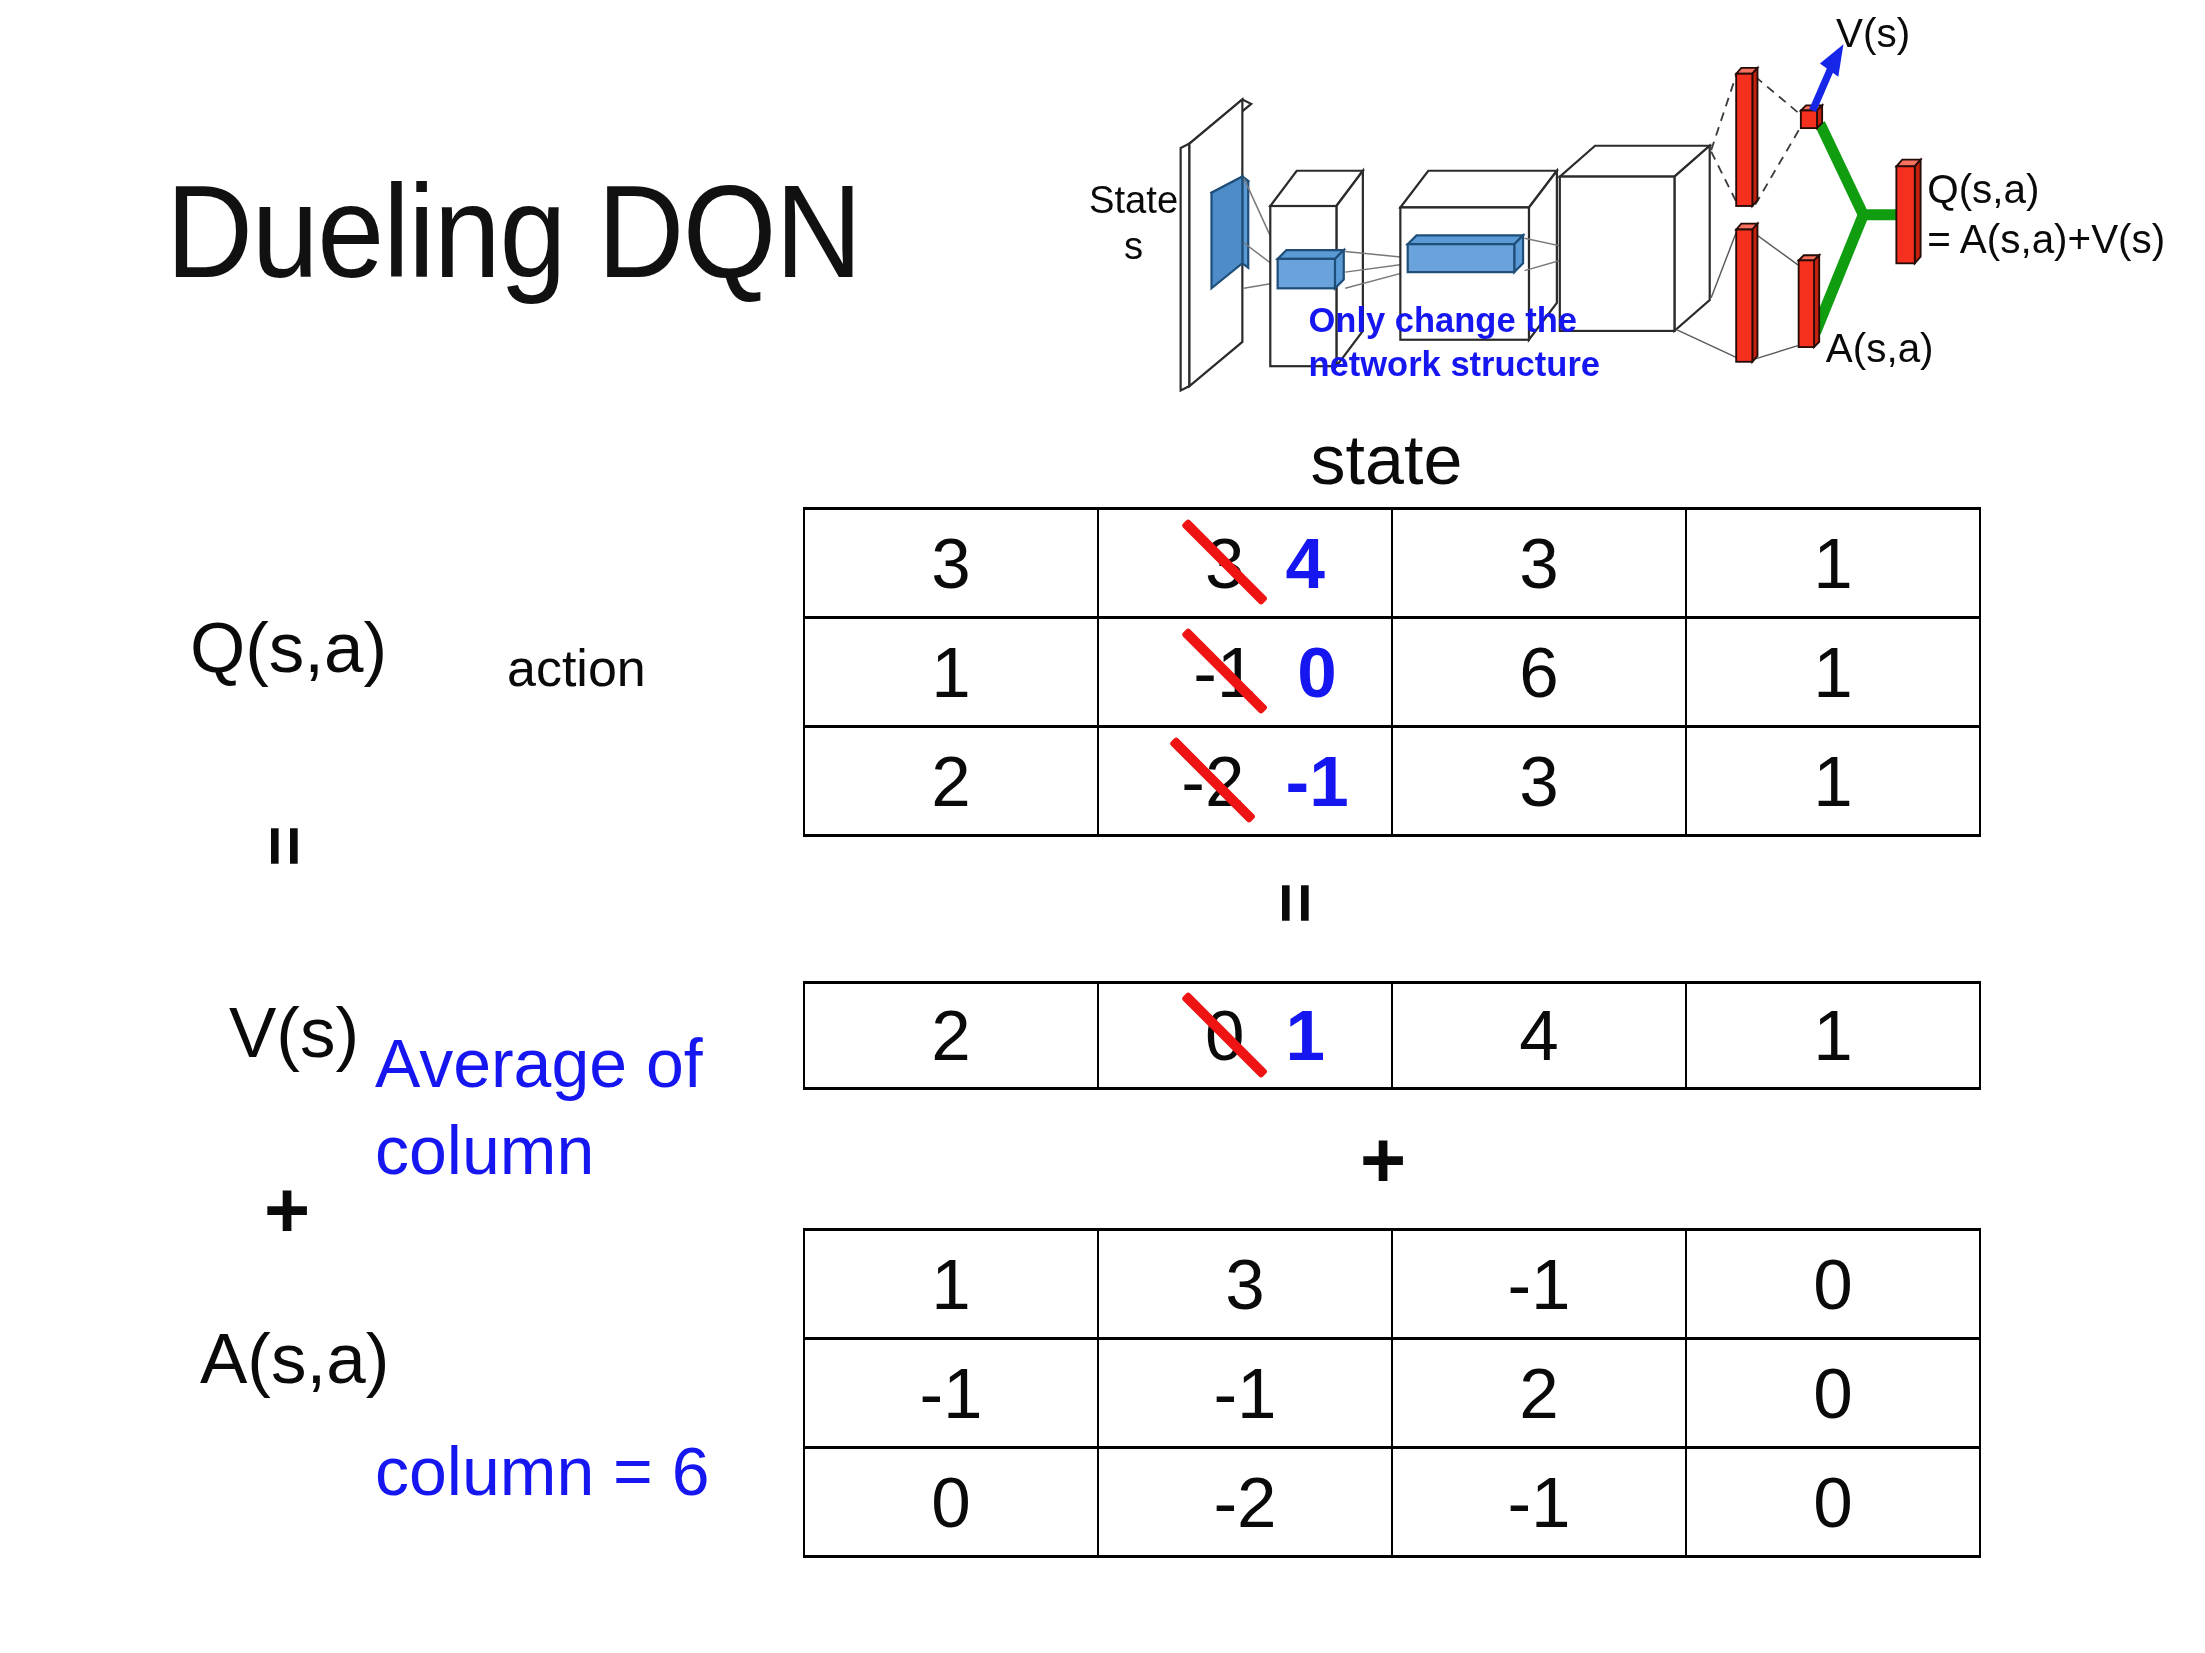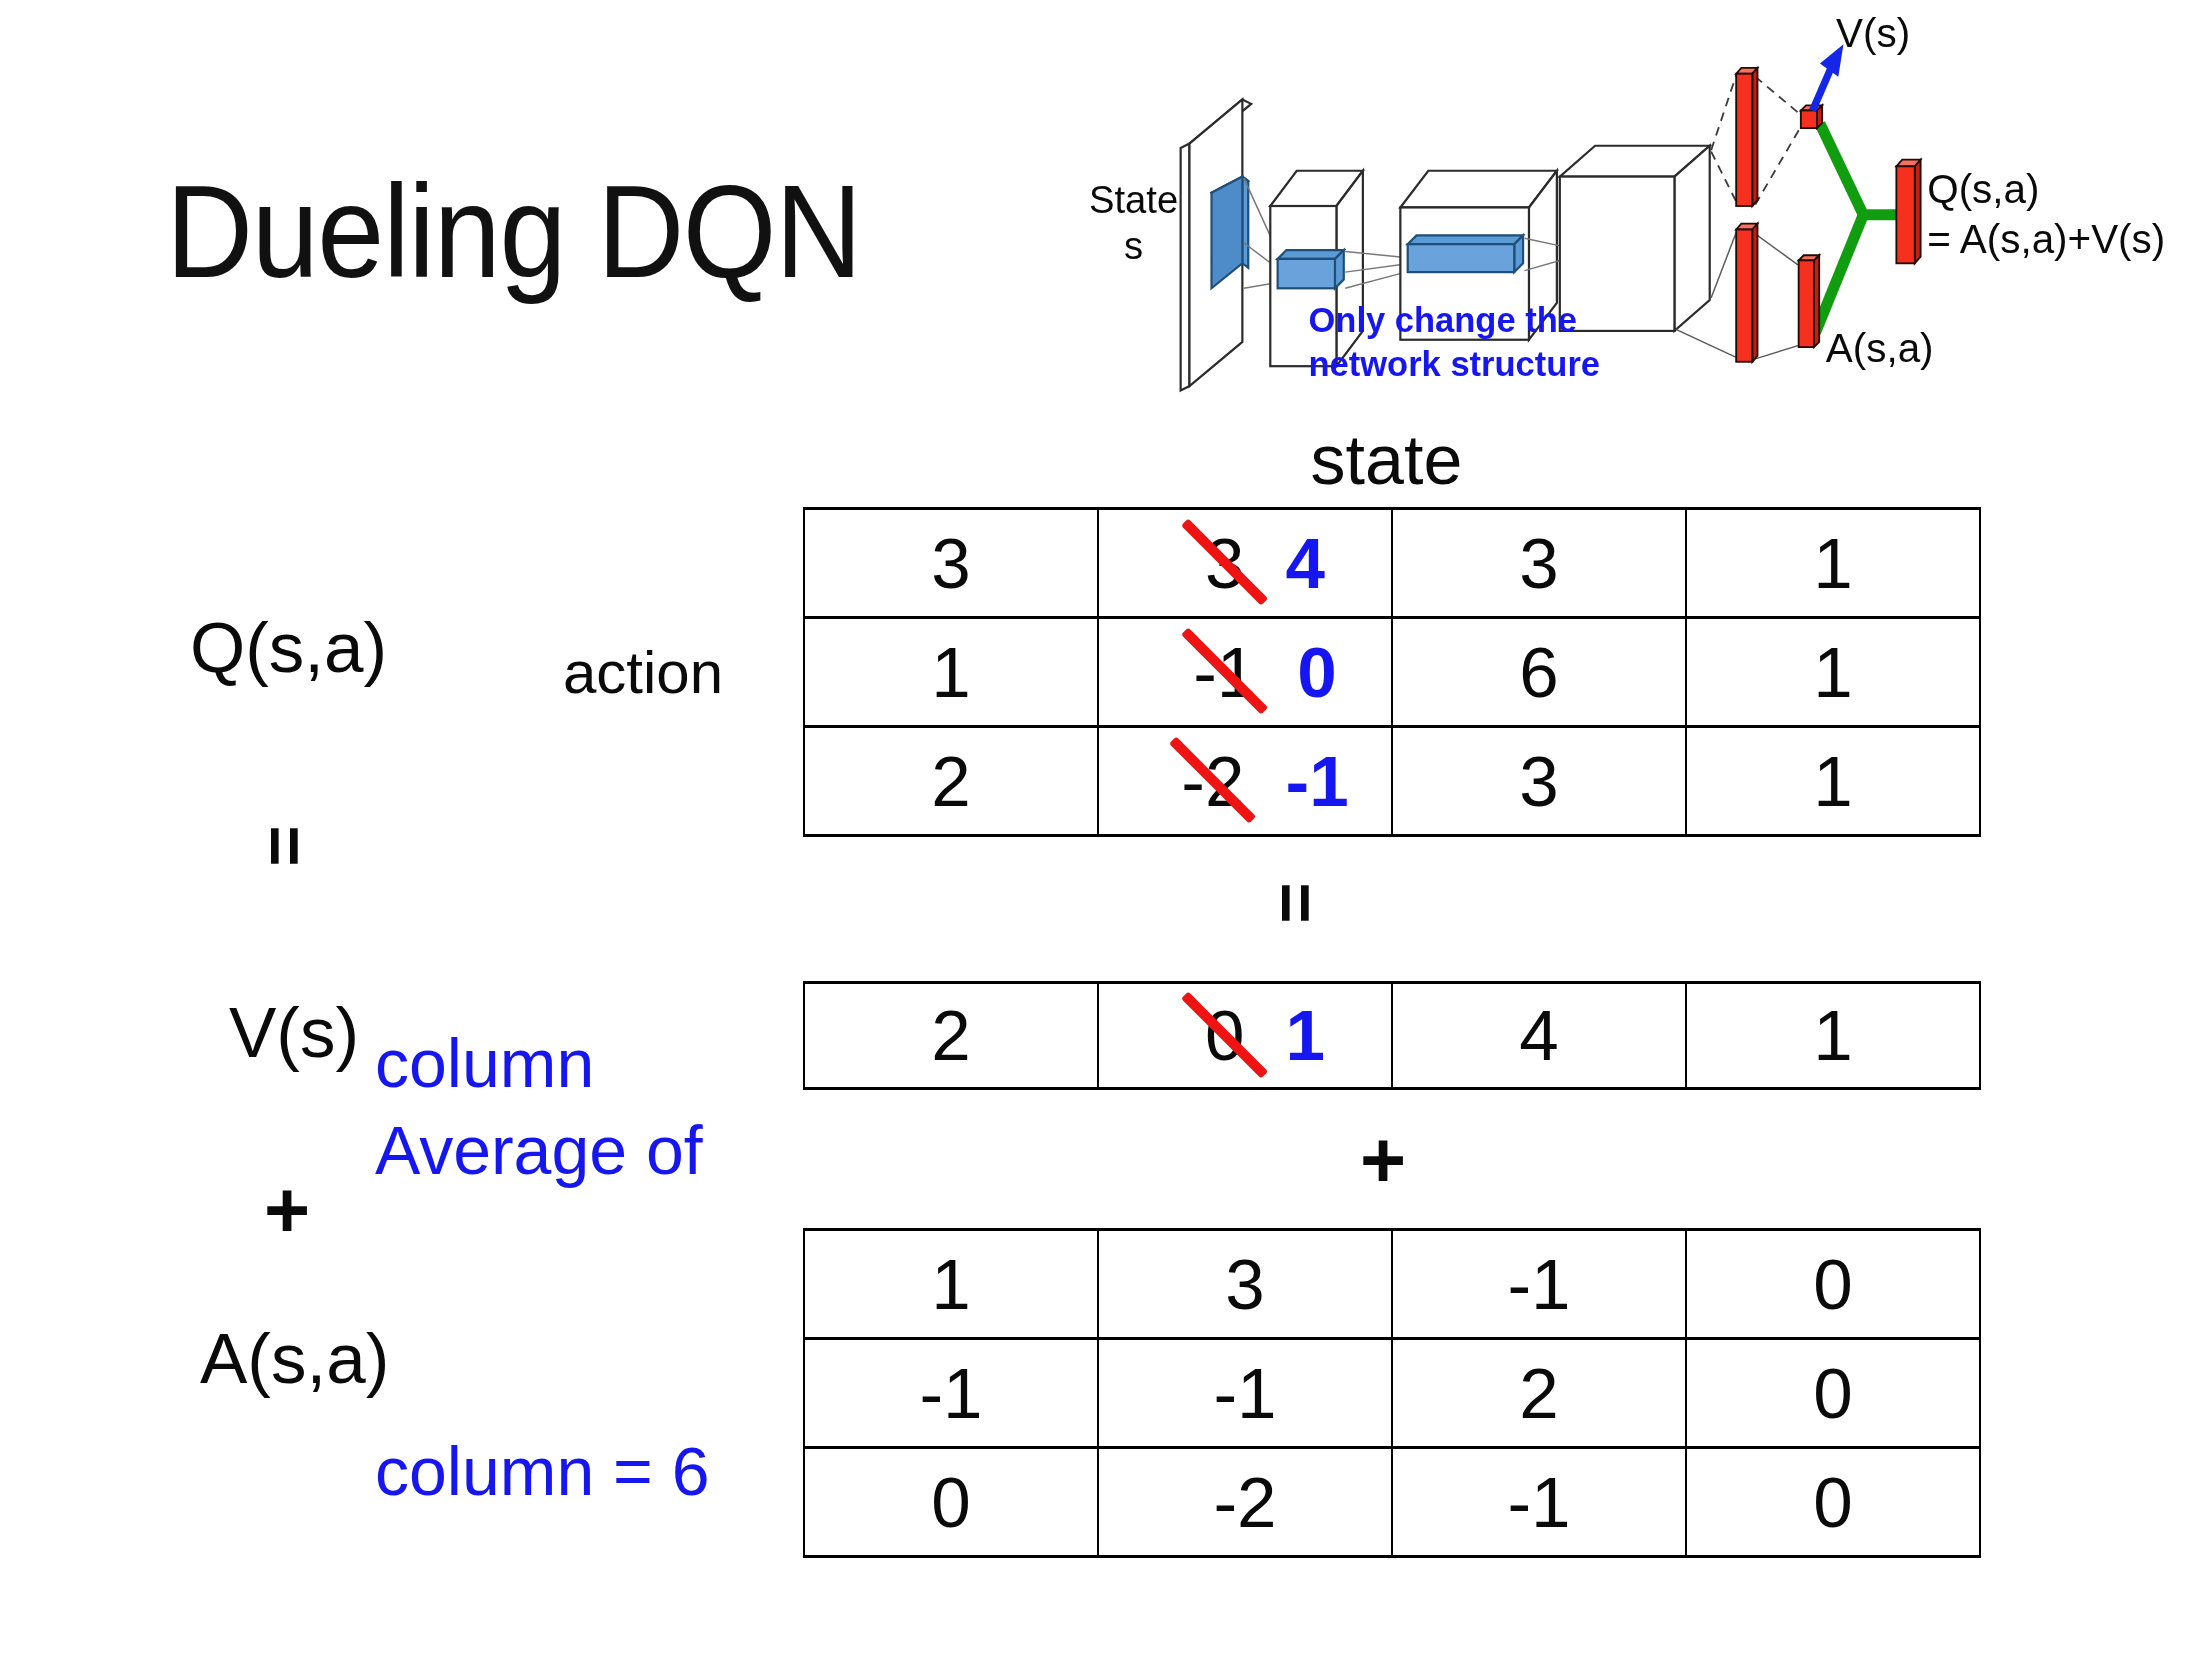--- a/index.html
+++ b/index.html
@@ -8,21 +8,21 @@
 
   .title{position:absolute;left:166px;top:156px;font-size:131px;font-weight:300;color:#111;
          letter-spacing:-1.5px;white-space:nowrap;transform:scaleX(0.92);transform-origin:0 50%;}
 
   
   .lbl{position:absolute;font-size:71px;line-height:1;white-space:nowrap;color:#0a0a0a;}
   .sym{position:absolute;font-size:71px;line-height:1;font-weight:600;transform:translate(-50%,-50%) rotate(90deg);}
   .plus{position:absolute;font-size:79px;line-height:1;font-weight:700;transform:translate(-50%,-50%);}
   .bluenote{position:absolute;color:#1616f0;font-size:68px;line-height:87px;font-weight:500;white-space:nowrap;}
 
-  .action-lbl{position:absolute;left:507px;top:638px;width:272px;text-align:center;font-size:60px;}
+  .action-lbl{position:absolute;left:507px;top:638px;width:272px;text-align:left;font-size:52px;}
   .state-lbl{position:absolute;left:1225px;top:420px;width:323px;text-align:center;font-size:70px;}
 
   
   .mtable{position:absolute;border-collapse:collapse;table-layout:fixed;background:#fff;}
   .mtable td{border:2.9px solid #000;border-top-width:3.7px;border-bottom-width:3.7px;
              width:292px;height:106px;padding:0;text-align:center;vertical-align:middle;
              font-size:71px;line-height:1;overflow:visible;}
   #vtable td{height:103px;}
   .crossed{display:flex;align-items:center;justify-content:center;gap:41px;padding-left:40px;}
   .oldwrap{position:relative;display:inline-block;}
@@ -160,22 +160,22 @@
     <text x="330" y="512" font-size="47" font-weight="600" fill="#1616f0">network structure</text>
   </svg>
 
   <div class="lbl" style="left:190px;top:612px;">Q(s,a)</div>
   <div class="sym" style="left:285px;top:846px;">=</div>
   <div class="lbl" style="left:229px;top:997px;">V(s)</div>
   <div class="plus" style="left:287px;top:1209px;">+</div>
   <div class="lbl" style="left:200px;top:1323px;">A(s,a)</div>
 
   <div class="bluenote" style="left:375px;top:1020px;">
+    <div>Average of</div>
     <div>column</div>
-    <div>Average of</div>
   </div>
   <div class="bluenote" style="left:375px;top:1428px;">
     <div>column = 6</div>
   </div>
 
   <div class="state-lbl">state</div>
   <div class="action-lbl">action</div>
   <div class="sym" style="left:1296px;top:903px;">=</div>
   <div class="plus" style="left:1383px;top:1159px;">+</div>
 

